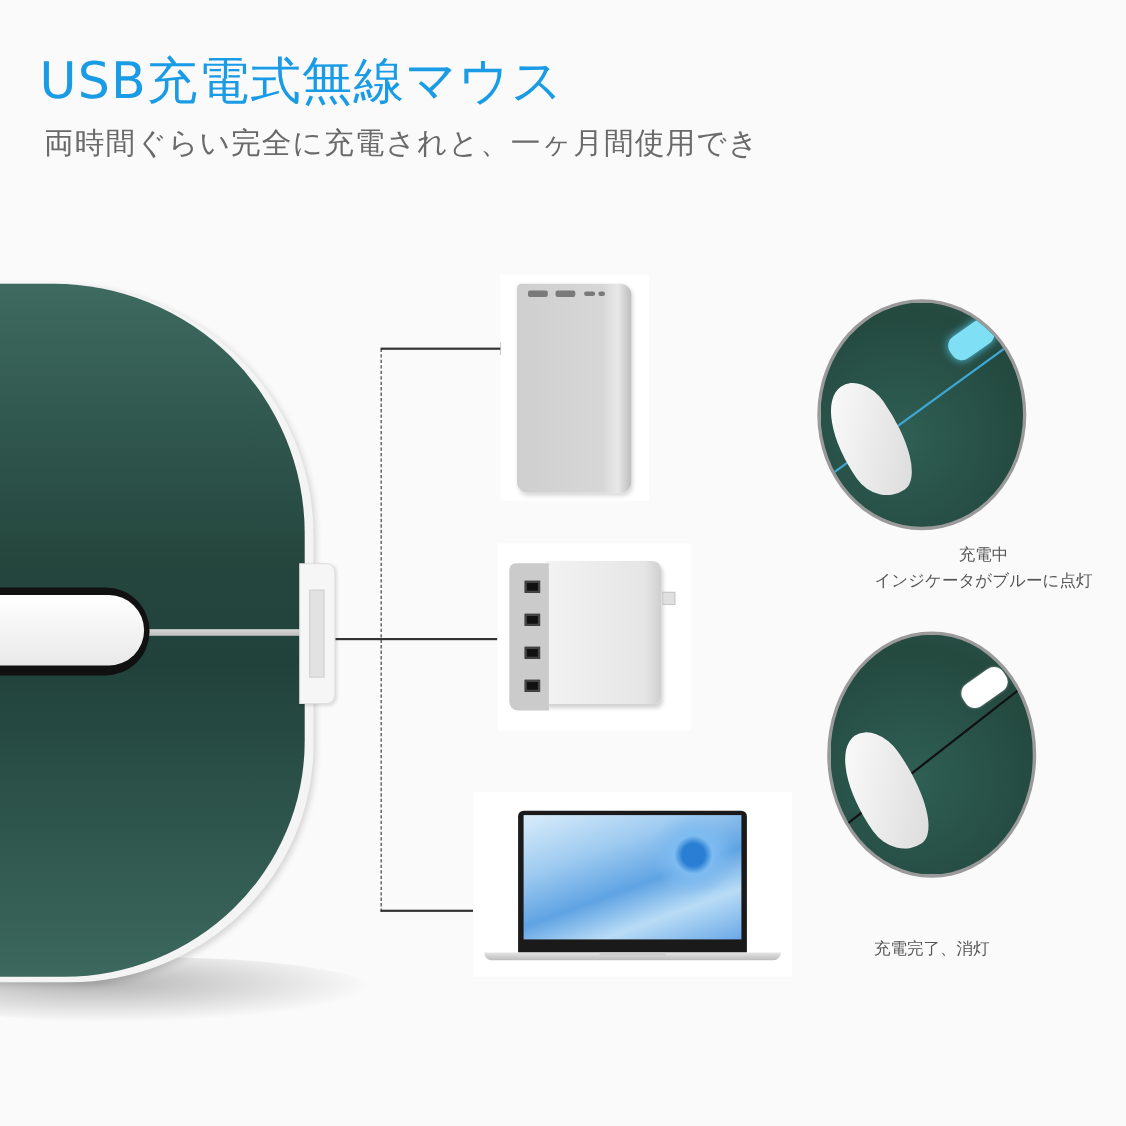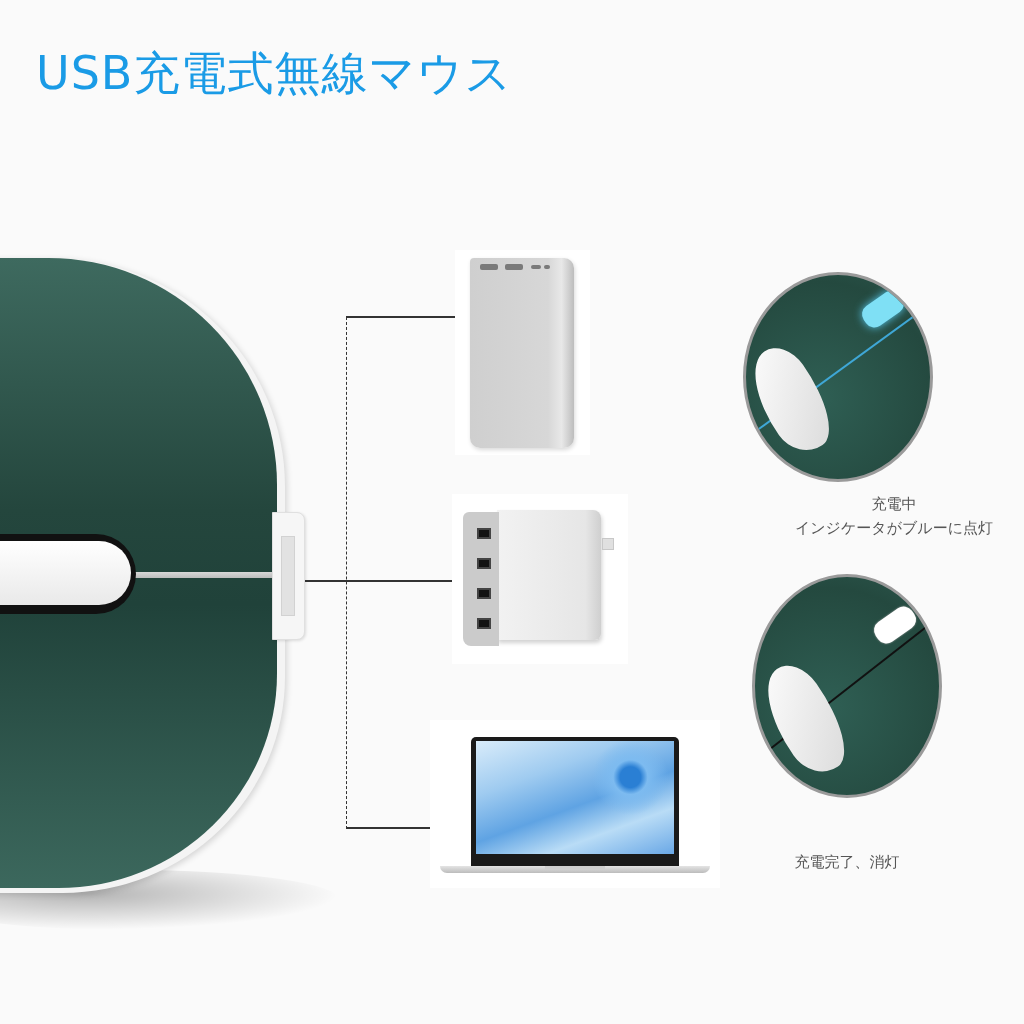--- a/index.html
+++ b/index.html
@@ -138,20 +138,21 @@
       position: absolute; font-size: 15px; line-height: 24px; color: #555;
       text-align: center; white-space: nowrap;
     }
   </style>
 </head>
 <body>
 
 <div class="canvas">
 
   <div class="title">USB充電式無線マウス</div>
+  <div class="subtitle">両時間ぐらい完全に充電されと、一ヶ月間使用でき</div>
 
   <div>
     <div class="mouse-shadow"></div>
     <div class="mouse-rim"></div>
     <div class="mouse-body"></div>
     <div class="mouse-seam"></div>
     <div class="scroll-wheel-frame"></div>
     <div class="scroll-wheel"></div>
     <div class="usb-port"></div>
     <div class="usb-port-slot"></div>

